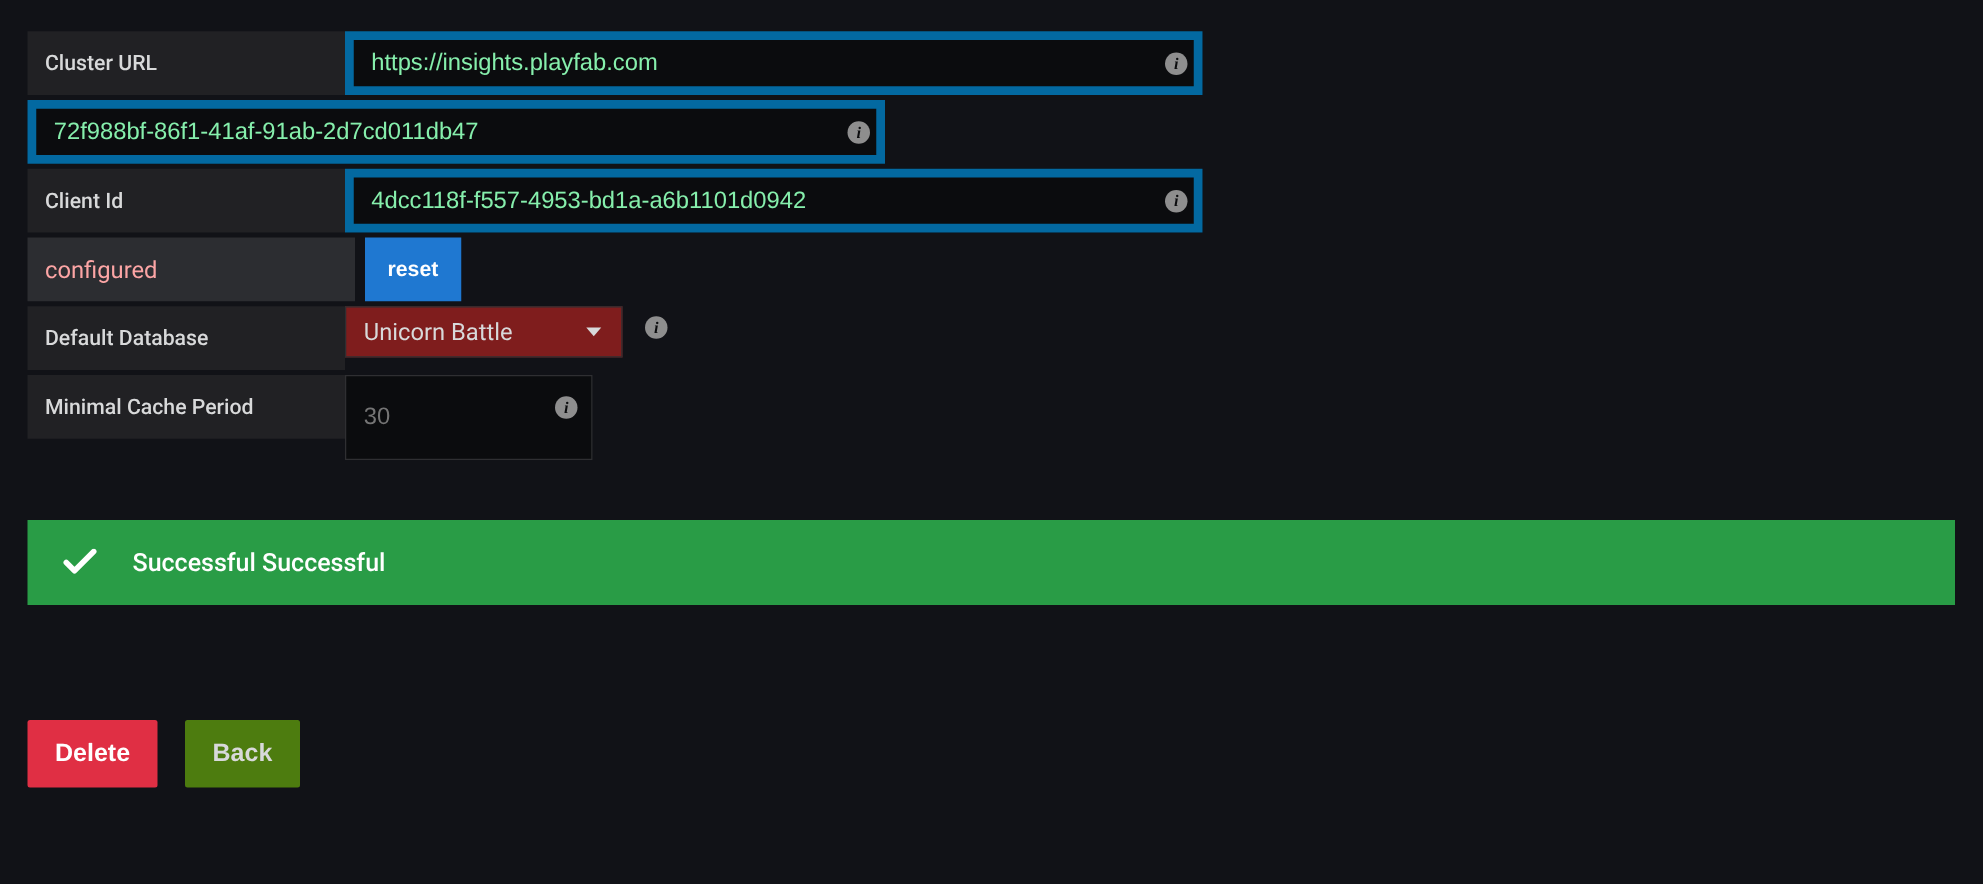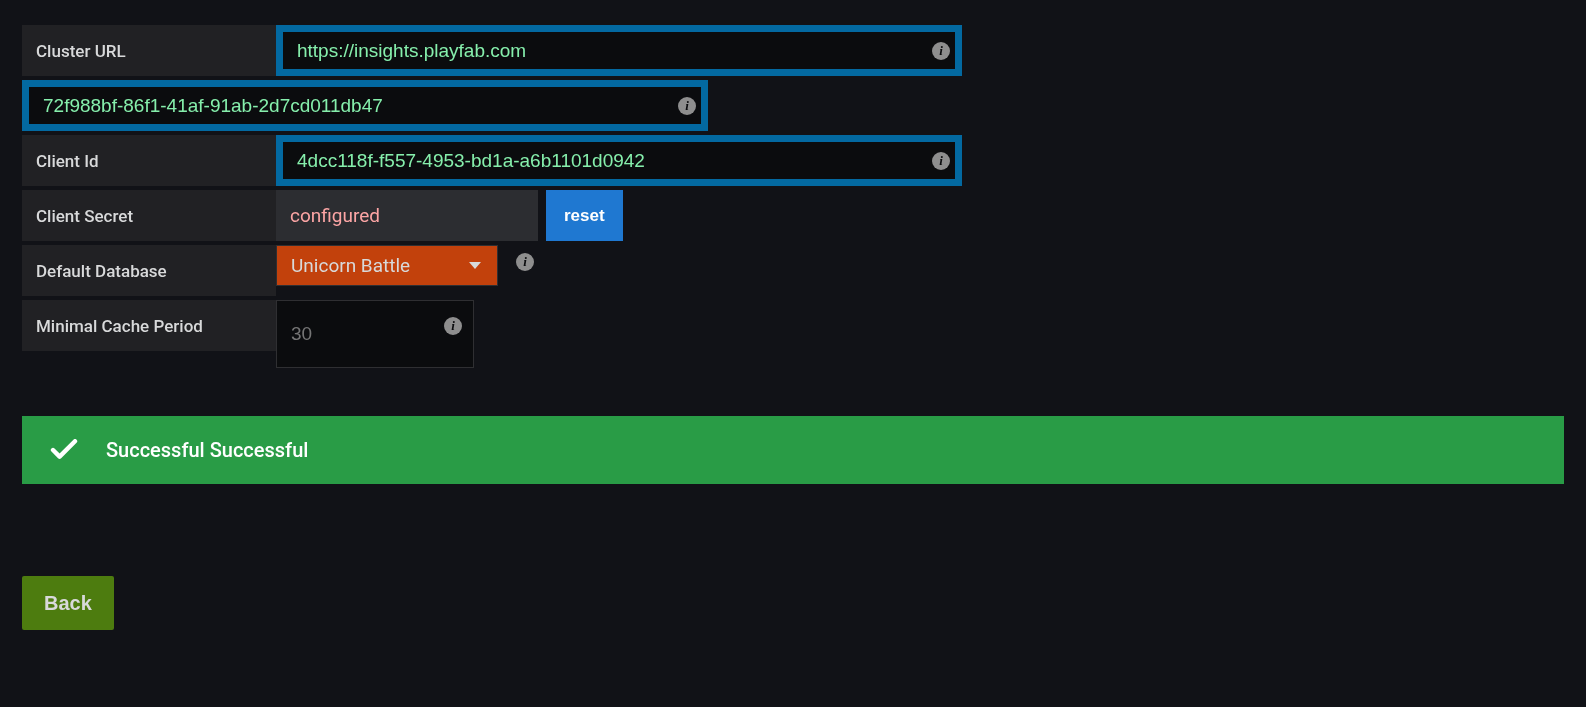--- a/index.html
+++ b/index.html
@@ -110,21 +110,21 @@
       align-items: center;
       justify-content: center;
       color: #fff;
     }
     .btn-blue {
       background: #1f78d1;
       margin-left: 8px;
       font-weight: 600;
     }
     .dropdown {
-      background: #c2410c;
+      background: #7f1d1d;
       border: 1px solid #2f2f32;
       color: #d8d9da;
       height: 41px;
       width: 222px;
       display: flex;
       align-items: center;
       justify-content: space-between;
       padding: 0 16px 0 14px;
       font-size: 19px;
       cursor: pointer;
@@ -213,21 +213,20 @@
 
   <div class="form-row">
     <div class="form-label">Client Id</div>
     <div class="input-wrapper">
       <input type="text" class="form-input form-input-wide" value="4dcc118f-f557-4953-bd1a-a6b1101d0942" style="">
       <span class="info-icon">i</span>
     </div>
   </div>
 
   <div class="form-row">
-    <div class="form-label">Client Secret</div>
     <div class="secret-display">configured</div>
     <button class="btn btn-blue">reset</button>
   </div>
 
   <div class="form-row">
     <div class="form-label">Default Database</div>
     <div class="dropdown">
       <span>Unicorn Battle</span>
       <span class="caret-down"></span>
     </div>
@@ -245,14 +244,15 @@
 </div>
 
 <div class="alert-success">
   <svg class="check-icon" viewBox="0 0 24 20">
     <path d="M2 10 L8 16 L22 2" stroke="#fff" stroke-width="4" fill="none" stroke-linecap="round" stroke-linejoin="round"></path>
   </svg>
   <span>Successful Successful</span>
 </div>
 
 <div class="button-row">
+  <button class="btn-action btn-red">Delete</button>
   <button class="btn-action btn-gray">Back</button>
 </div>
 
 </body></html>

